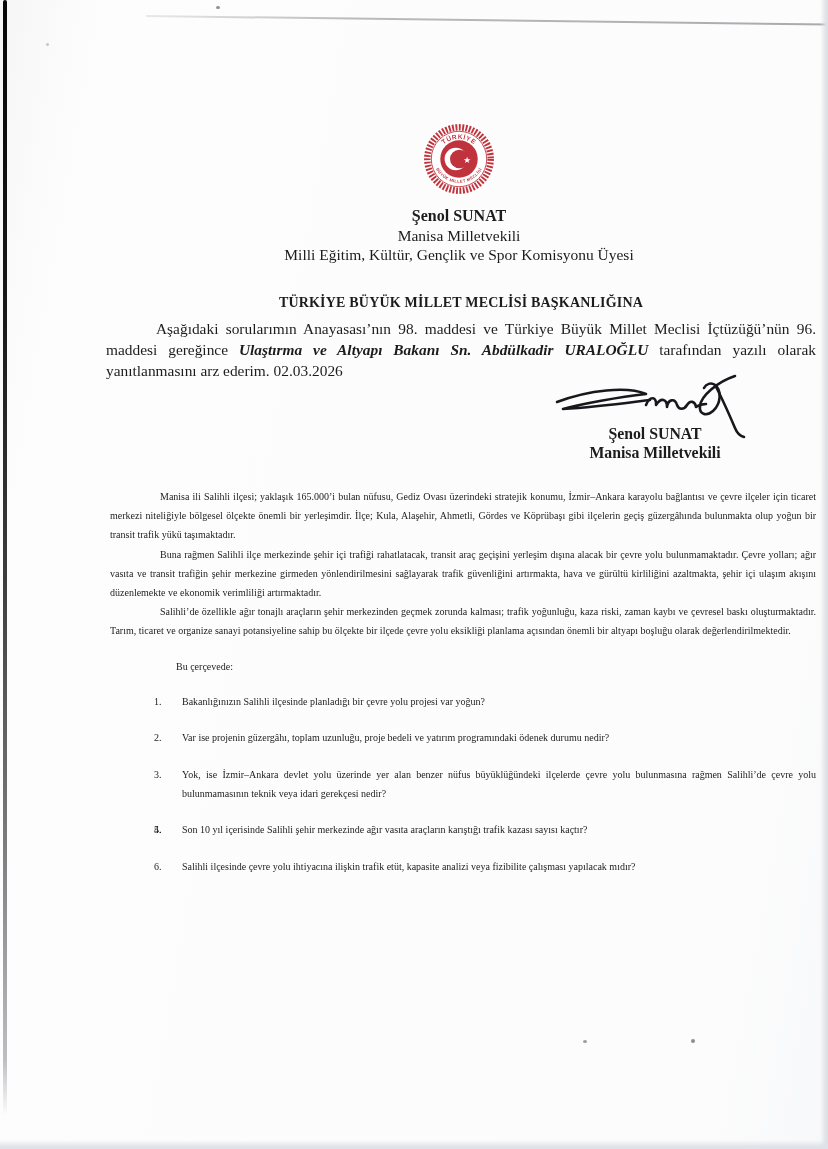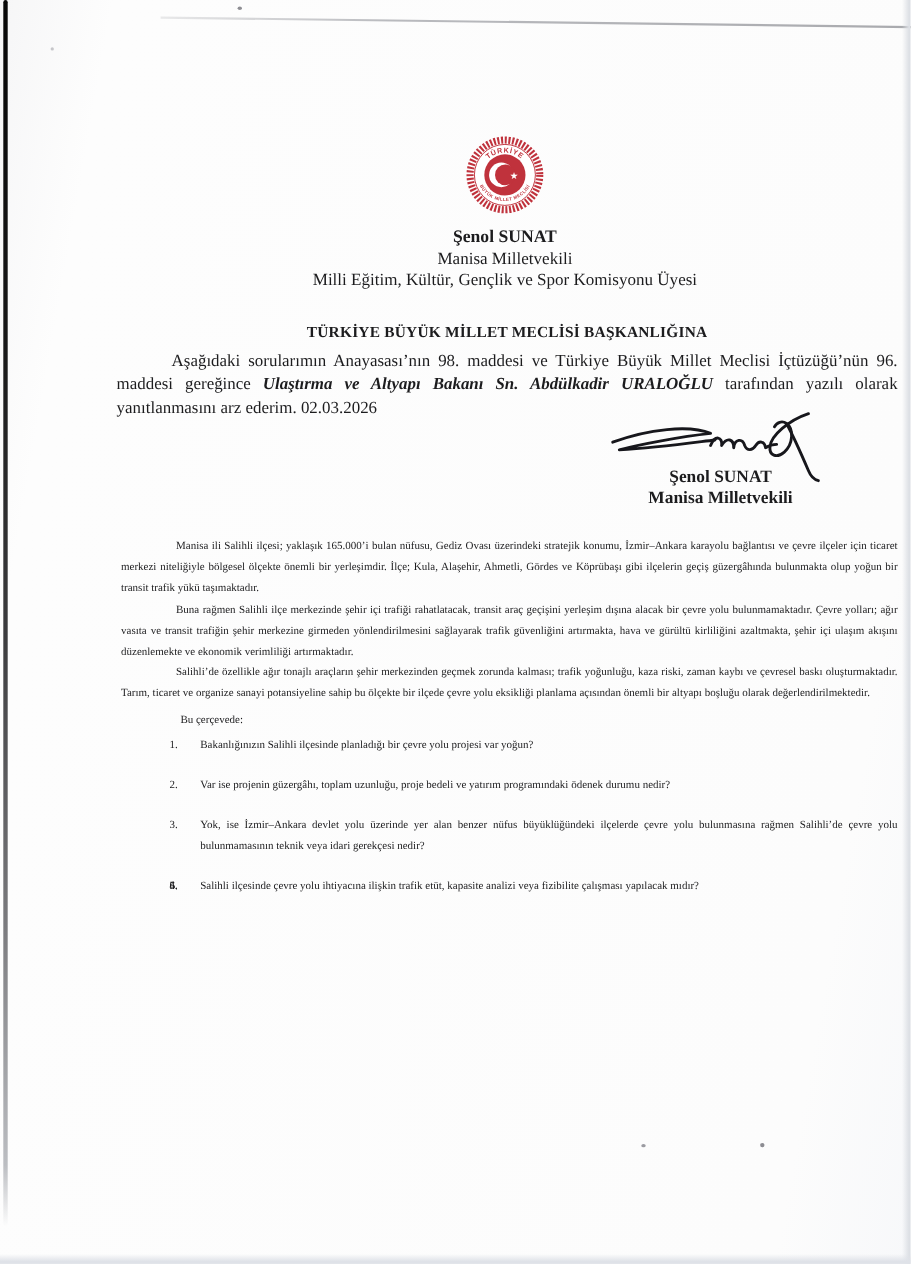--- a/index.html
+++ b/index.html
@@ -57,21 +57,21 @@
   .sig svg { position:absolute; left:4px; top:0; }
   .sig-name { position:absolute; left:0; top:50px; width:100%; font-weight:bold; font-size:15.8px; line-height:19px; }
   .sig-role { position:absolute; left:0; top:69px; width:100%; font-weight:bold; font-size:15.8px; line-height:19px; }
 
   
   .body {
     position:absolute; left:110px; top:487px; width:706px;
     font-size:10px; line-height:19.2px; text-align:justify;
   }
   .para { margin:0; text-indent:50px; }
-  .lead { margin:4px; text-indent:50px; text-align:left; }
+  .lead { margin:16px; text-indent:50px; text-align:left; }
   .qs { list-style:none; margin:4px 0 0 0; padding:0; }
   .q  { position:relative; padding-left:72px; margin-bottom:17px; line-height:19.4px; }
   .q:last-child { margin-bottom:0; }
   .qn { position:absolute; left:44px; top:0; }
 </style>
 </head>
 <body>
 
 <div class="page">
 
@@ -145,20 +145,21 @@
       </li>
       <li class="q">
         <span class="qn">3.</span>
         <span class="qt">Yok, ise İzmir–Ankara devlet yolu üzerinde yer alan benzer nüfus büyüklüğündeki ilçelerde çevre yolu bulunmasına rağmen Salihli’de çevre yolu bulunmamasının teknik veya idari gerekçesi nedir?</span>
       </li>
       <li class="q">
         <span class="qn">4.</span>
       </li>
       <li class="q">
         <span class="qn">5.</span>
+        <span class="qt">Son 10 yıl içerisinde Salihli şehir merkezinde ağır vasıta araçların karıştığı trafik kazası sayısı kaçtır?</span>
       </li>
       <li class="q">
         <span class="qn">6.</span>
         <span class="qt">Salihli ilçesinde çevre yolu ihtiyacına ilişkin trafik etüt, kapasite analizi veya fizibilite çalışması yapılacak mıdır?</span>
       </li>
     </ol>
   </div>
 
 </div>
 

